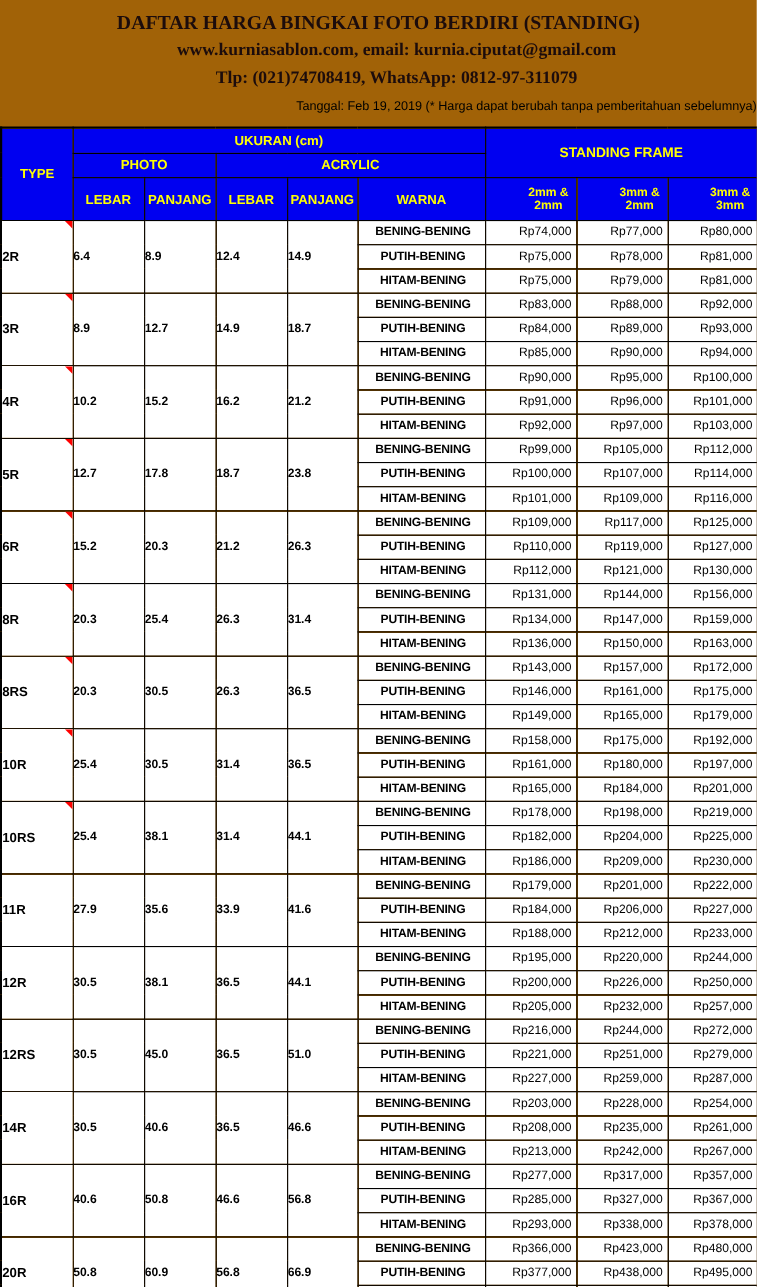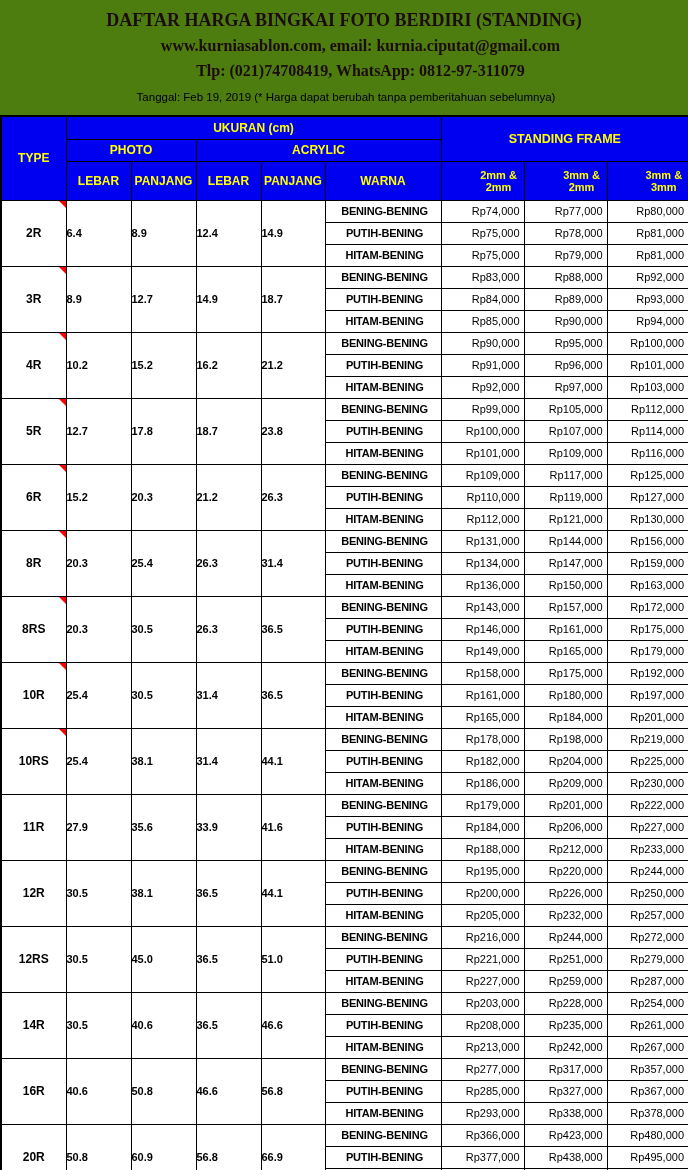--- a/index.html
+++ b/index.html
@@ -4,21 +4,21 @@
 <style>
   * { margin: 0; padding: 0; box-sizing: border-box; }
   html, body { background: #ffffff; }
   body {
     width: 688px;
     height: 1170px;
     font-family: "Liberation Sans", sans-serif;
     color: #000000;
     overflow: hidden;
   }
-  .page { width: 688px; height: 1170px; background: #4d7c0f; }
+  .page { width: 688px; height: 1170px; background: #a16207; }
 
   
   .doc-header { text-align: center; color: #1c0c0c; }
   .title1 {
     font-family: "Liberation Serif", serif;
     font-weight: bold;
     font-size: 18px;
     line-height: 22px;
     padding-top: 9px;
   }
@@ -26,21 +26,21 @@
     font-family: "Liberation Serif", serif;
     font-weight: bold;
     font-size: 16px;
     line-height: 20px;
     margin-top: 5px;
     padding-left: 33px;
   }
   .date-note {
     font-size: 11.5px;
     line-height: 13px;
-    text-align: center;
+    text-align: right;
     margin: 10px 0 0 4px;
     color: #000000;
   }
 
   
   table.price-table {
     width: 688px;
     margin-top: 11px;
     border-collapse: collapse;
     table-layout: fixed;
@@ -60,21 +60,21 @@
   thead tr.h-row2 { height: 22px; }
   thead tr.h-row3 { height: 39px; }
   thead td.h-standing { font-size: 12.5px; margin-top: 22px; }
   thead td.h-mm { font-size: 11px; padding-left: 32px; }
 
   tbody tr { height: 22px; }
   tbody td { vertical-align: middle; font-size: 11px; background: #ffffff; }
   td.c-type {
     font-weight: bold;
     font-size: 12px;
-    text-align: center;
+    text-align: left;
     position: relative;
   }
   td.c-dim { font-weight: bold; text-align: left; }
   td.c-warna { font-weight: bold; text-align: center; padding-left: 3px; letter-spacing: -0.2px; }
   td.c-price { text-align: right; padding-right: 4px; }
 
   .marker {
     position: absolute;
     top: 0; right: 0;
     width: 0; height: 0;

